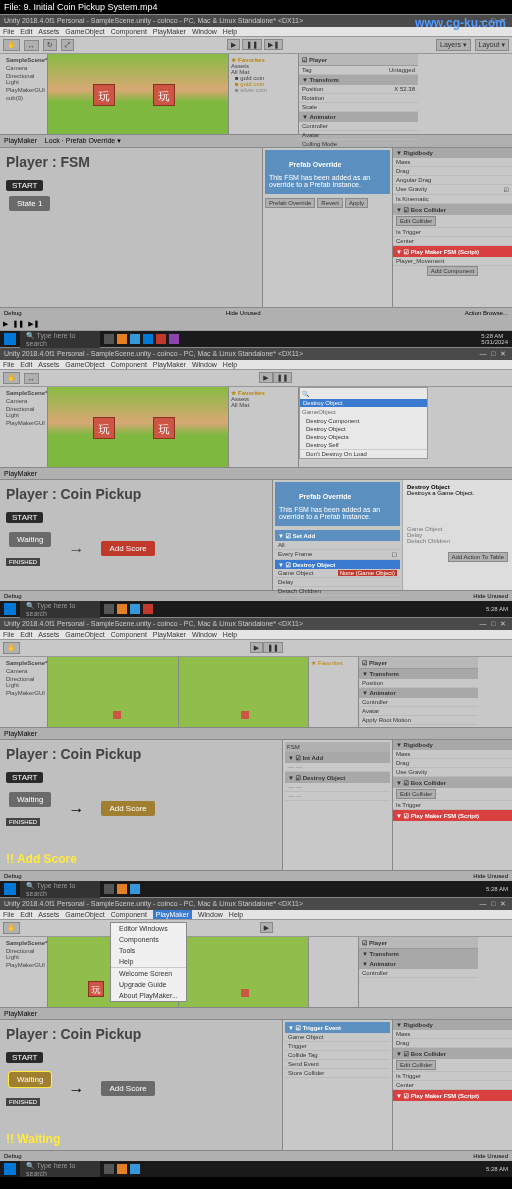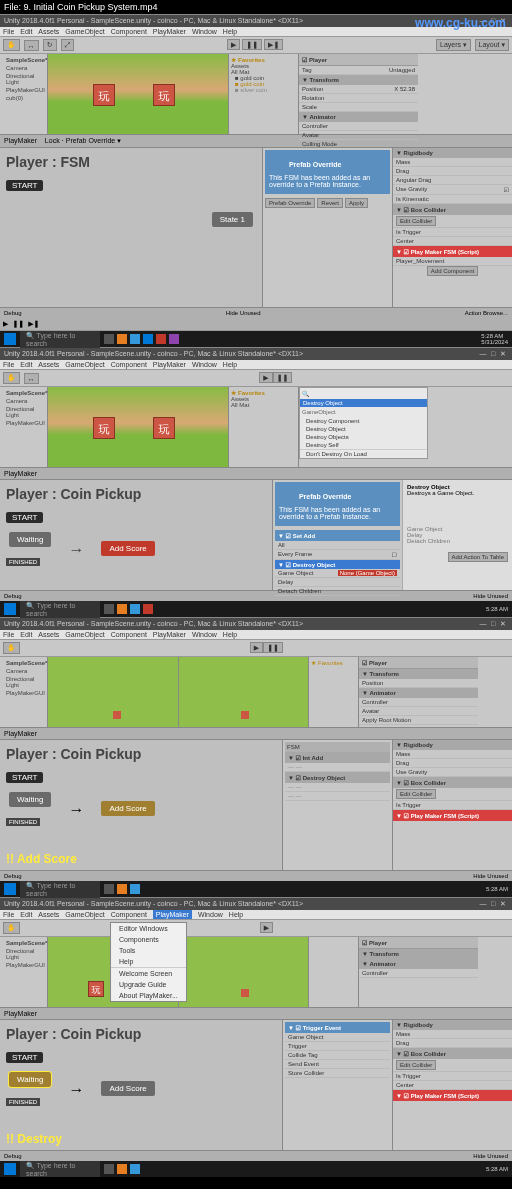--- a/index.html
+++ b/index.html
@@ -128,21 +128,21 @@
         </div>
     </div>
   </div>
 
   <div class="playmaker">
     <div class="pm-tabs">PlayMaker &nbsp;&nbsp; Lock · Prefab Override ▾</div>
     <div class="pm-body" style="height:159px;">
       <div class="pm-canvas">
         <div class="pm-title">Player : FSM</div>
         <div><span class="pm-start">START</span></div>
-        <div style="margin-top:16px;text-align:right;"><span class="pm-state">State 1</span></div>
+        <div style="margin-top:0;"><span class="pm-state">State 1</span></div>
       </div>
       <div class="pm-side">
         <div class="prefab-box">
           <span class="prefab-icon"></span>
           <span class="pt">Prefab Override</span><br>
           <span>This FSM has been added as an override to a Prefab Instance.</span>
         </div>
         <div style="display:flex;gap:2px;">
           <span class="tool-btn">Prefab Override</span>
           <span class="tool-btn">Revert</span>
@@ -479,21 +479,21 @@
         <div class="pm-title">Player : Coin Pickup</div>
         <div><span class="pm-start">START</span></div>
         <div style="display:flex;align-items:center;gap:14px;margin-top:4px;">
           <div>
             <span class="pm-state" style="background:#a08030;outline:1px solid #ffeb3b;">Waiting</span><br>
             <span style="font-size:6px;background:#444;color:#fff;padding:1px 3px;">FINISHED</span>
           </div>
           <span>→</span>
           <span class="pm-state">Add Score</span>
         </div>
-        <div class="pm-caption">!! Destroy</div>
+        <div class="pm-caption">!! Waiting</div>
       </div>
       <div class="pm-side" style="width:110px;">
         <div class="comp-head" style="background:#5a8fc0;color:#fff;">▼ ☑ <span>Trigger Event</span></div>
         <div class="insp-row">
             <span>Game Object</span>
           </div>
         <div class="insp-row">
             <span>Trigger</span>
           </div>
         <div class="insp-row">

